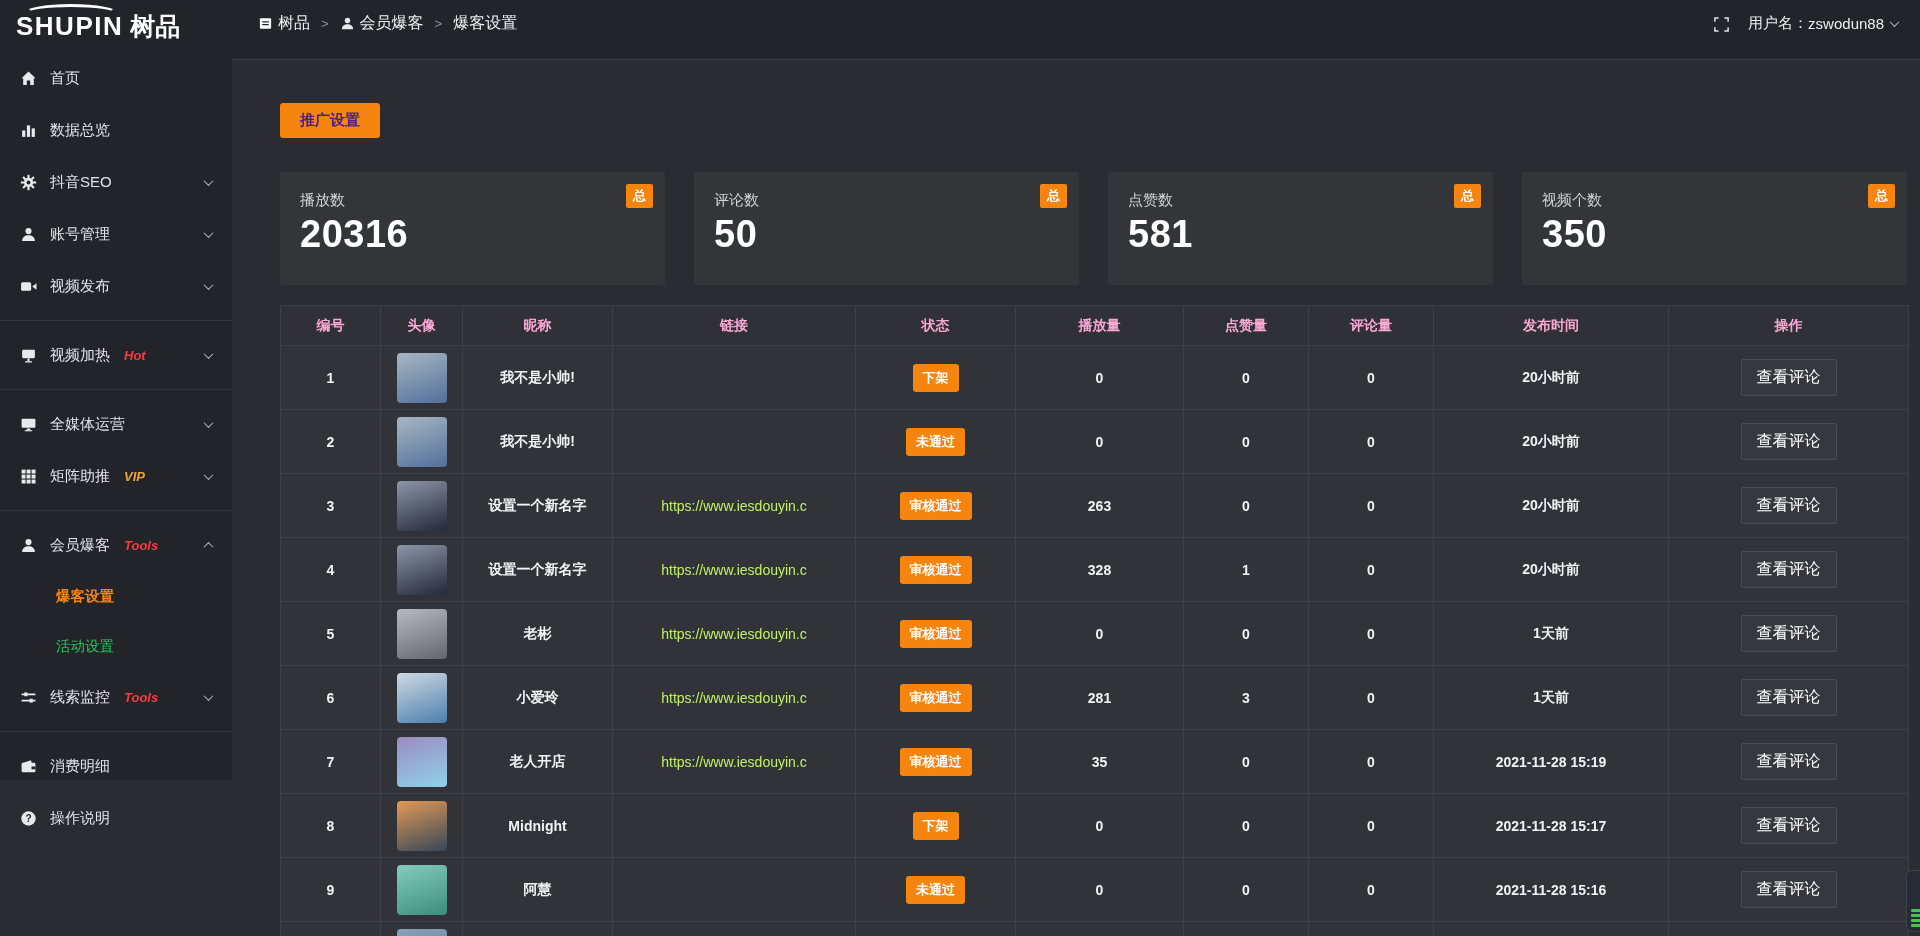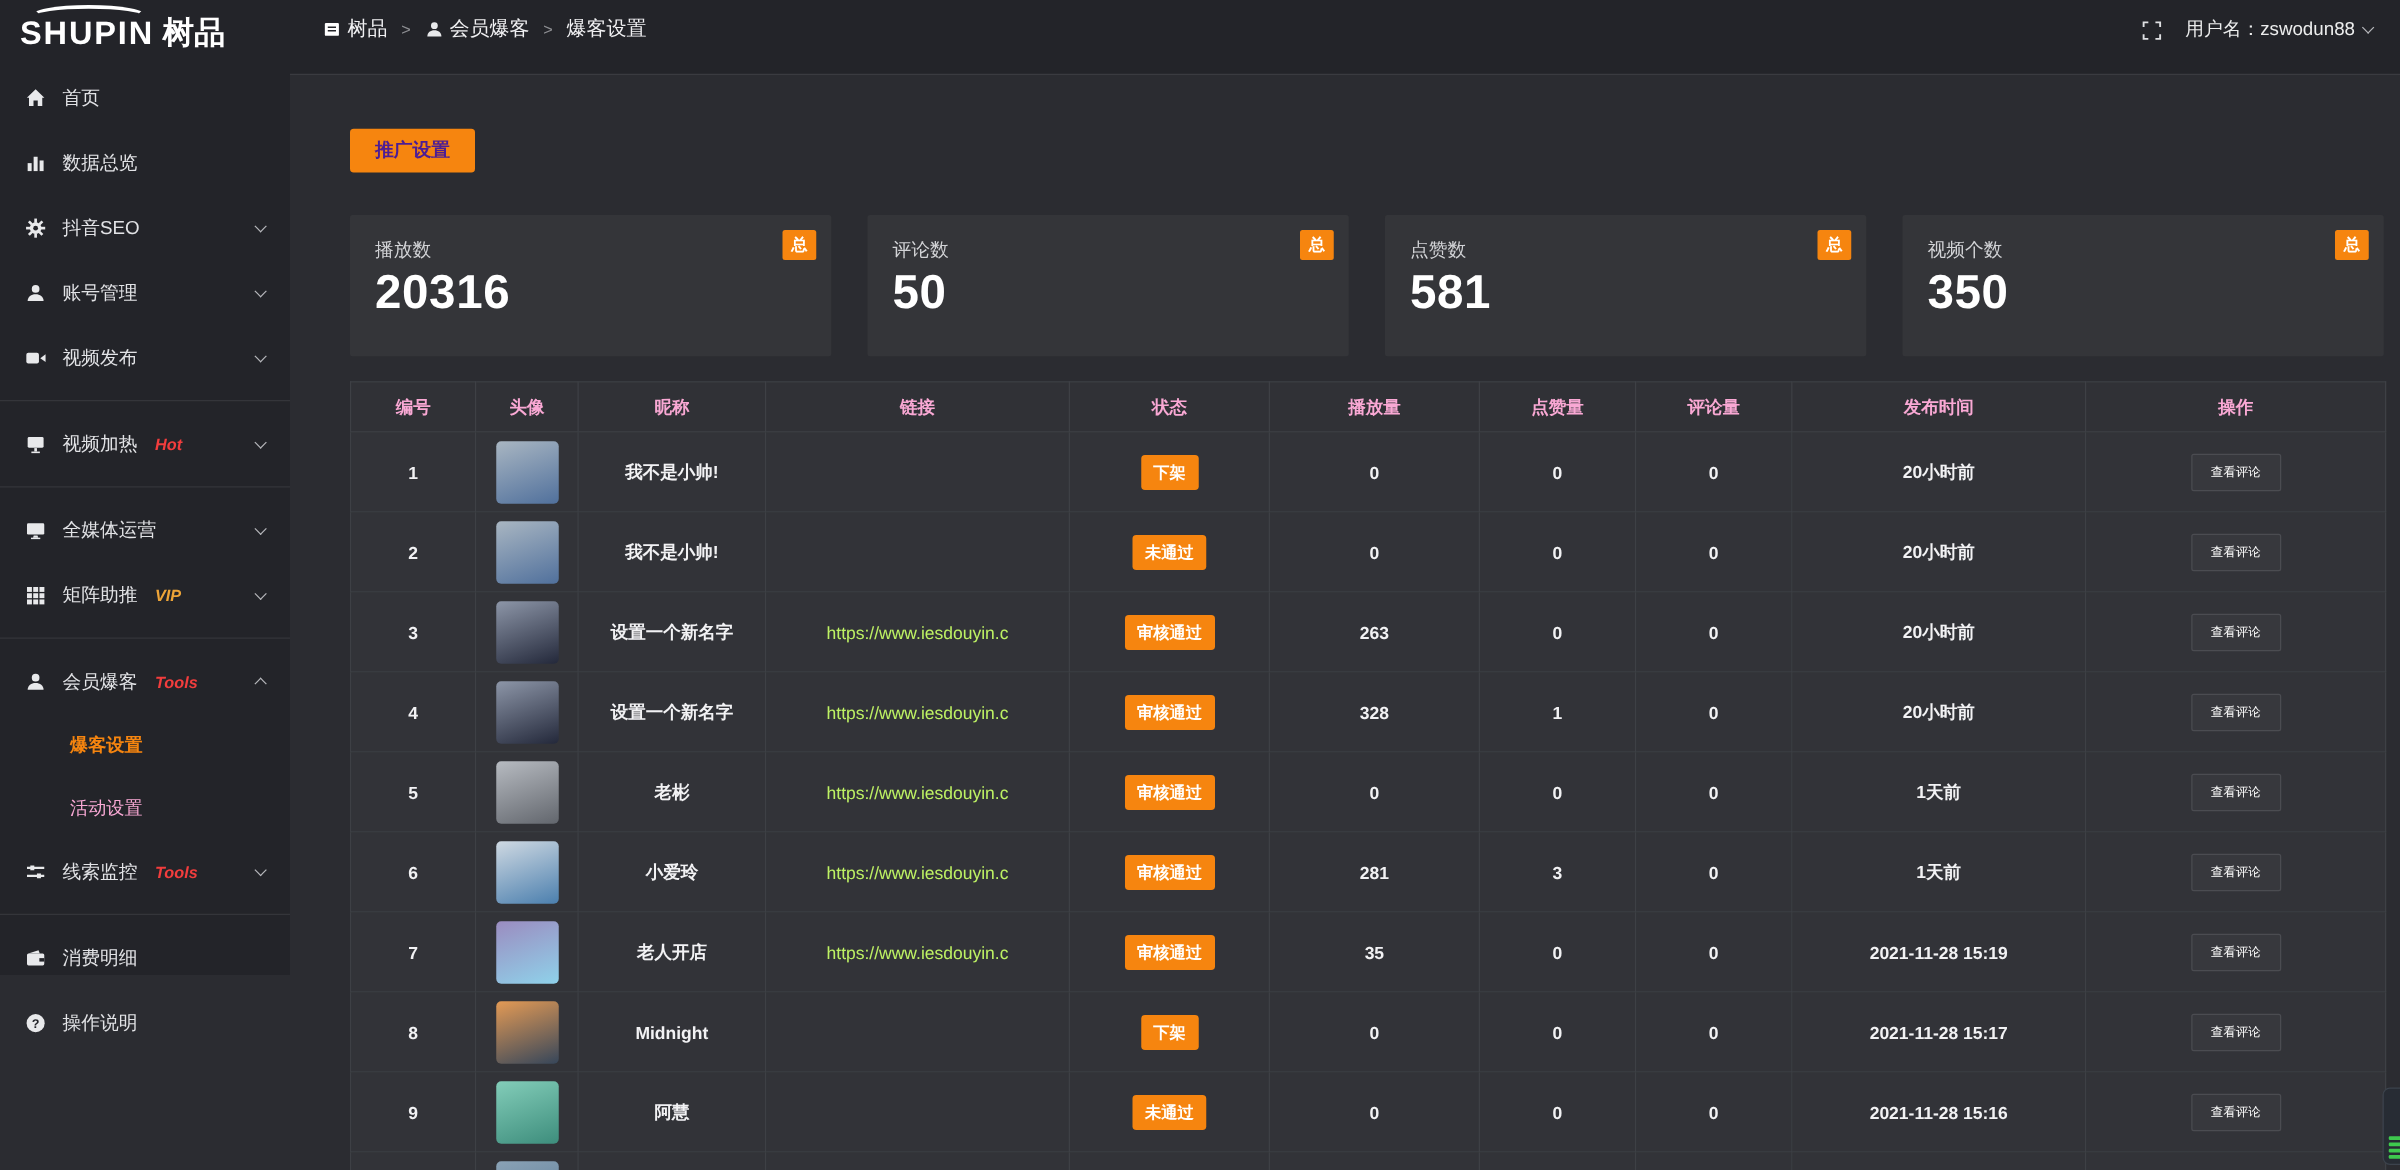--- a/index.html
+++ b/index.html
@@ -17,21 +17,21 @@
   .logo-arc { position:absolute; top:-9px; left:8px; width:94px; height:18px; border:3px solid transparent; border-top-color:#fff; border-radius:50%; }
   .logo-cn { color:#fff; font-size:25px; font-weight:700; line-height:1; }
   .menu { padding-top:0; }
   .item { height:52px; display:flex; align-items:center; padding:0 20px; font-size:15px; color:#e2e3e6; cursor:pointer; }
   .item .icon { width:17px; height:17px; margin-right:13px; flex:0 0 17px; display:inline-flex; }
   .item .icon svg { width:100%; height:100%; }
   .mbadge { font-size:13px; font-style:italic; font-weight:700; margin-left:14px; }
   .chev { width:7px; height:7px; border-right:1.5px solid #b7b8bc; border-bottom:1.5px solid #b7b8bc; margin-left:auto; }
   .chev.down { transform:rotate(45deg) translate(-1px,-1px); }
   .chev.up { transform:rotate(225deg) translate(-1px,-1px); }
-  .subitem { height:50px; display:flex; align-items:center; padding-left:56px; font-size:14.5px; color:#f9a8d4; cursor:pointer; }
+  .subitem { height:50px; display:flex; align-items:center; padding-left:56px; font-size:14.5px; color:#22c55e; cursor:pointer; }
   .subitem.active { color:#f6850f; font-weight:700; }
   .divider { height:1px; background:#34353a; margin:8px 0; }
   
   .topbar { position:absolute; left:232px; right:0; top:0; height:60px; background:#232429; border-bottom:1px solid #3a3b40; }
   .topbar-content { position:absolute; top:0; left:26px; right:22px; height:46px; display:flex; align-items:center; justify-content:space-between; }
   .breadcrumb { display:flex; align-items:center; gap:9px; font-size:16px; color:#f0f0f2; }
   .breadcrumb .bc-icon { width:15px; height:15px; display:inline-flex; }
   .breadcrumb .bc-icon svg { width:100%; height:100%; }
   .bc-sep { color:#8e8f93; font-size:13px; padding:0 2px; }
   .bc-item { display:flex; align-items:center; gap:5px; cursor:pointer; }
@@ -50,21 +50,21 @@
   .card-badge { position:absolute; top:12px; right:12px; background:#f6850f; color:#fff; font-size:13px; font-weight:700; padding:3px 7px; border-radius:2px; }
   
   .table-wrap { margin-top:20px; }
   table { width:100%; border-collapse:collapse; table-layout:fixed; }
   th { height:40px; background:#303136; color:#f9a8d4; font-size:14px; font-weight:700; border:1px solid #3e4045; text-align:center; }
   td { height:64px; background:#323338; color:#f2f2f4; font-size:14px; font-weight:700; border:1px solid #3e4045; text-align:center; vertical-align:middle; overflow:hidden; }
   td.link-cell { font-weight:400; padding:0 6px; }
   .avatar { width:50px; height:50px; border-radius:4px; margin:0 auto; }
   .status-badge { display:inline-block; background:#f6850f; color:#fff; font-size:13px; font-weight:700; padding:5px 10px; border-radius:3px; }
   .vlink { color:#bef264; font-size:14px; text-decoration:none; display:inline-block; max-width:100%; overflow:hidden; white-space:nowrap; vertical-align:middle; }
-  .action-btn { background:#37383d; border:1px solid #4b4c51; color:#fff; font-size:10px; padding:7px 15px; border-radius:2px; cursor:pointer; }
+  .action-btn { background:#37383d; border:1px solid #4b4c51; color:#fff; font-size:16px; padding:7px 15px; border-radius:2px; cursor:pointer; }
   
   .floating-widget { position:absolute; right:-13px; bottom:4px; width:27px; height:62px; background:#272c34; border:1px solid #3c434d; border-radius:6px; padding:4px 4px; display:flex; flex-direction:column; justify-content:flex-end; gap:2px; z-index:9; }
   .fw-bar { height:3px; background:#3ec94e; border-radius:1px; }
 </style>
 </head>
 <body>
 
 <div class="sidebar">
   <div class="logo">
     <span class="logo-en"><span class="logo-arc"></span><span>SHUPIN</span></span>

